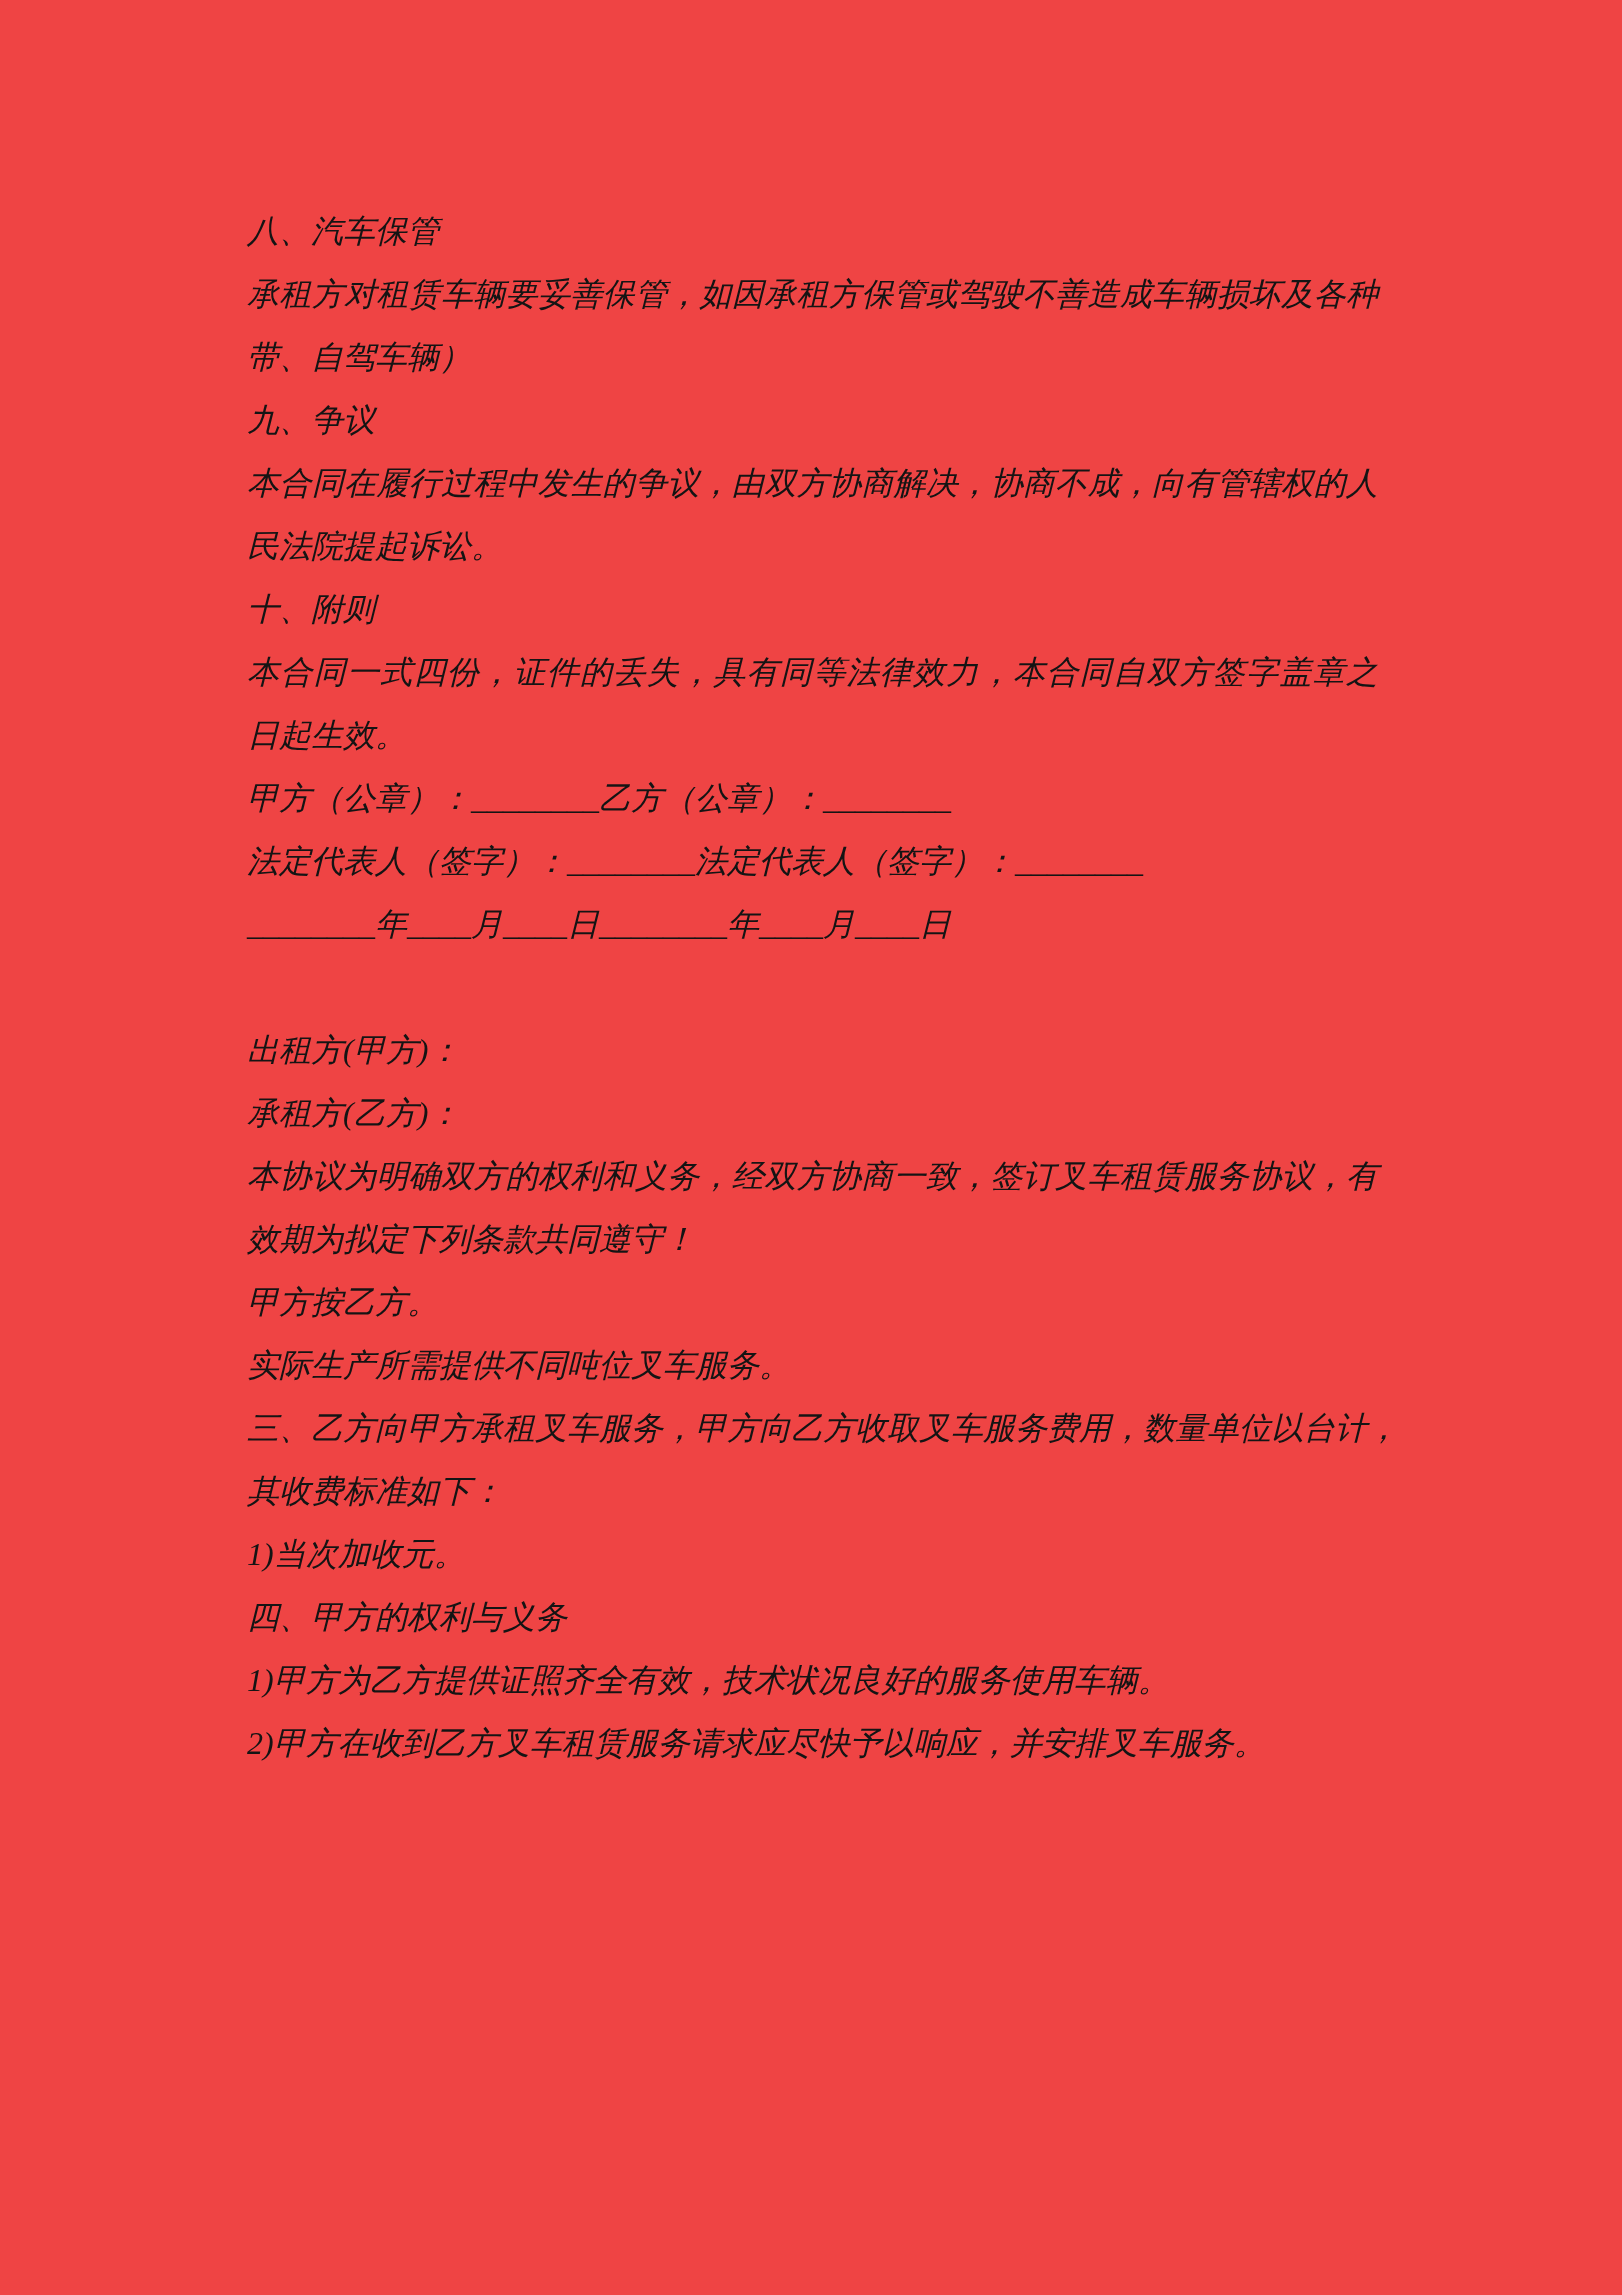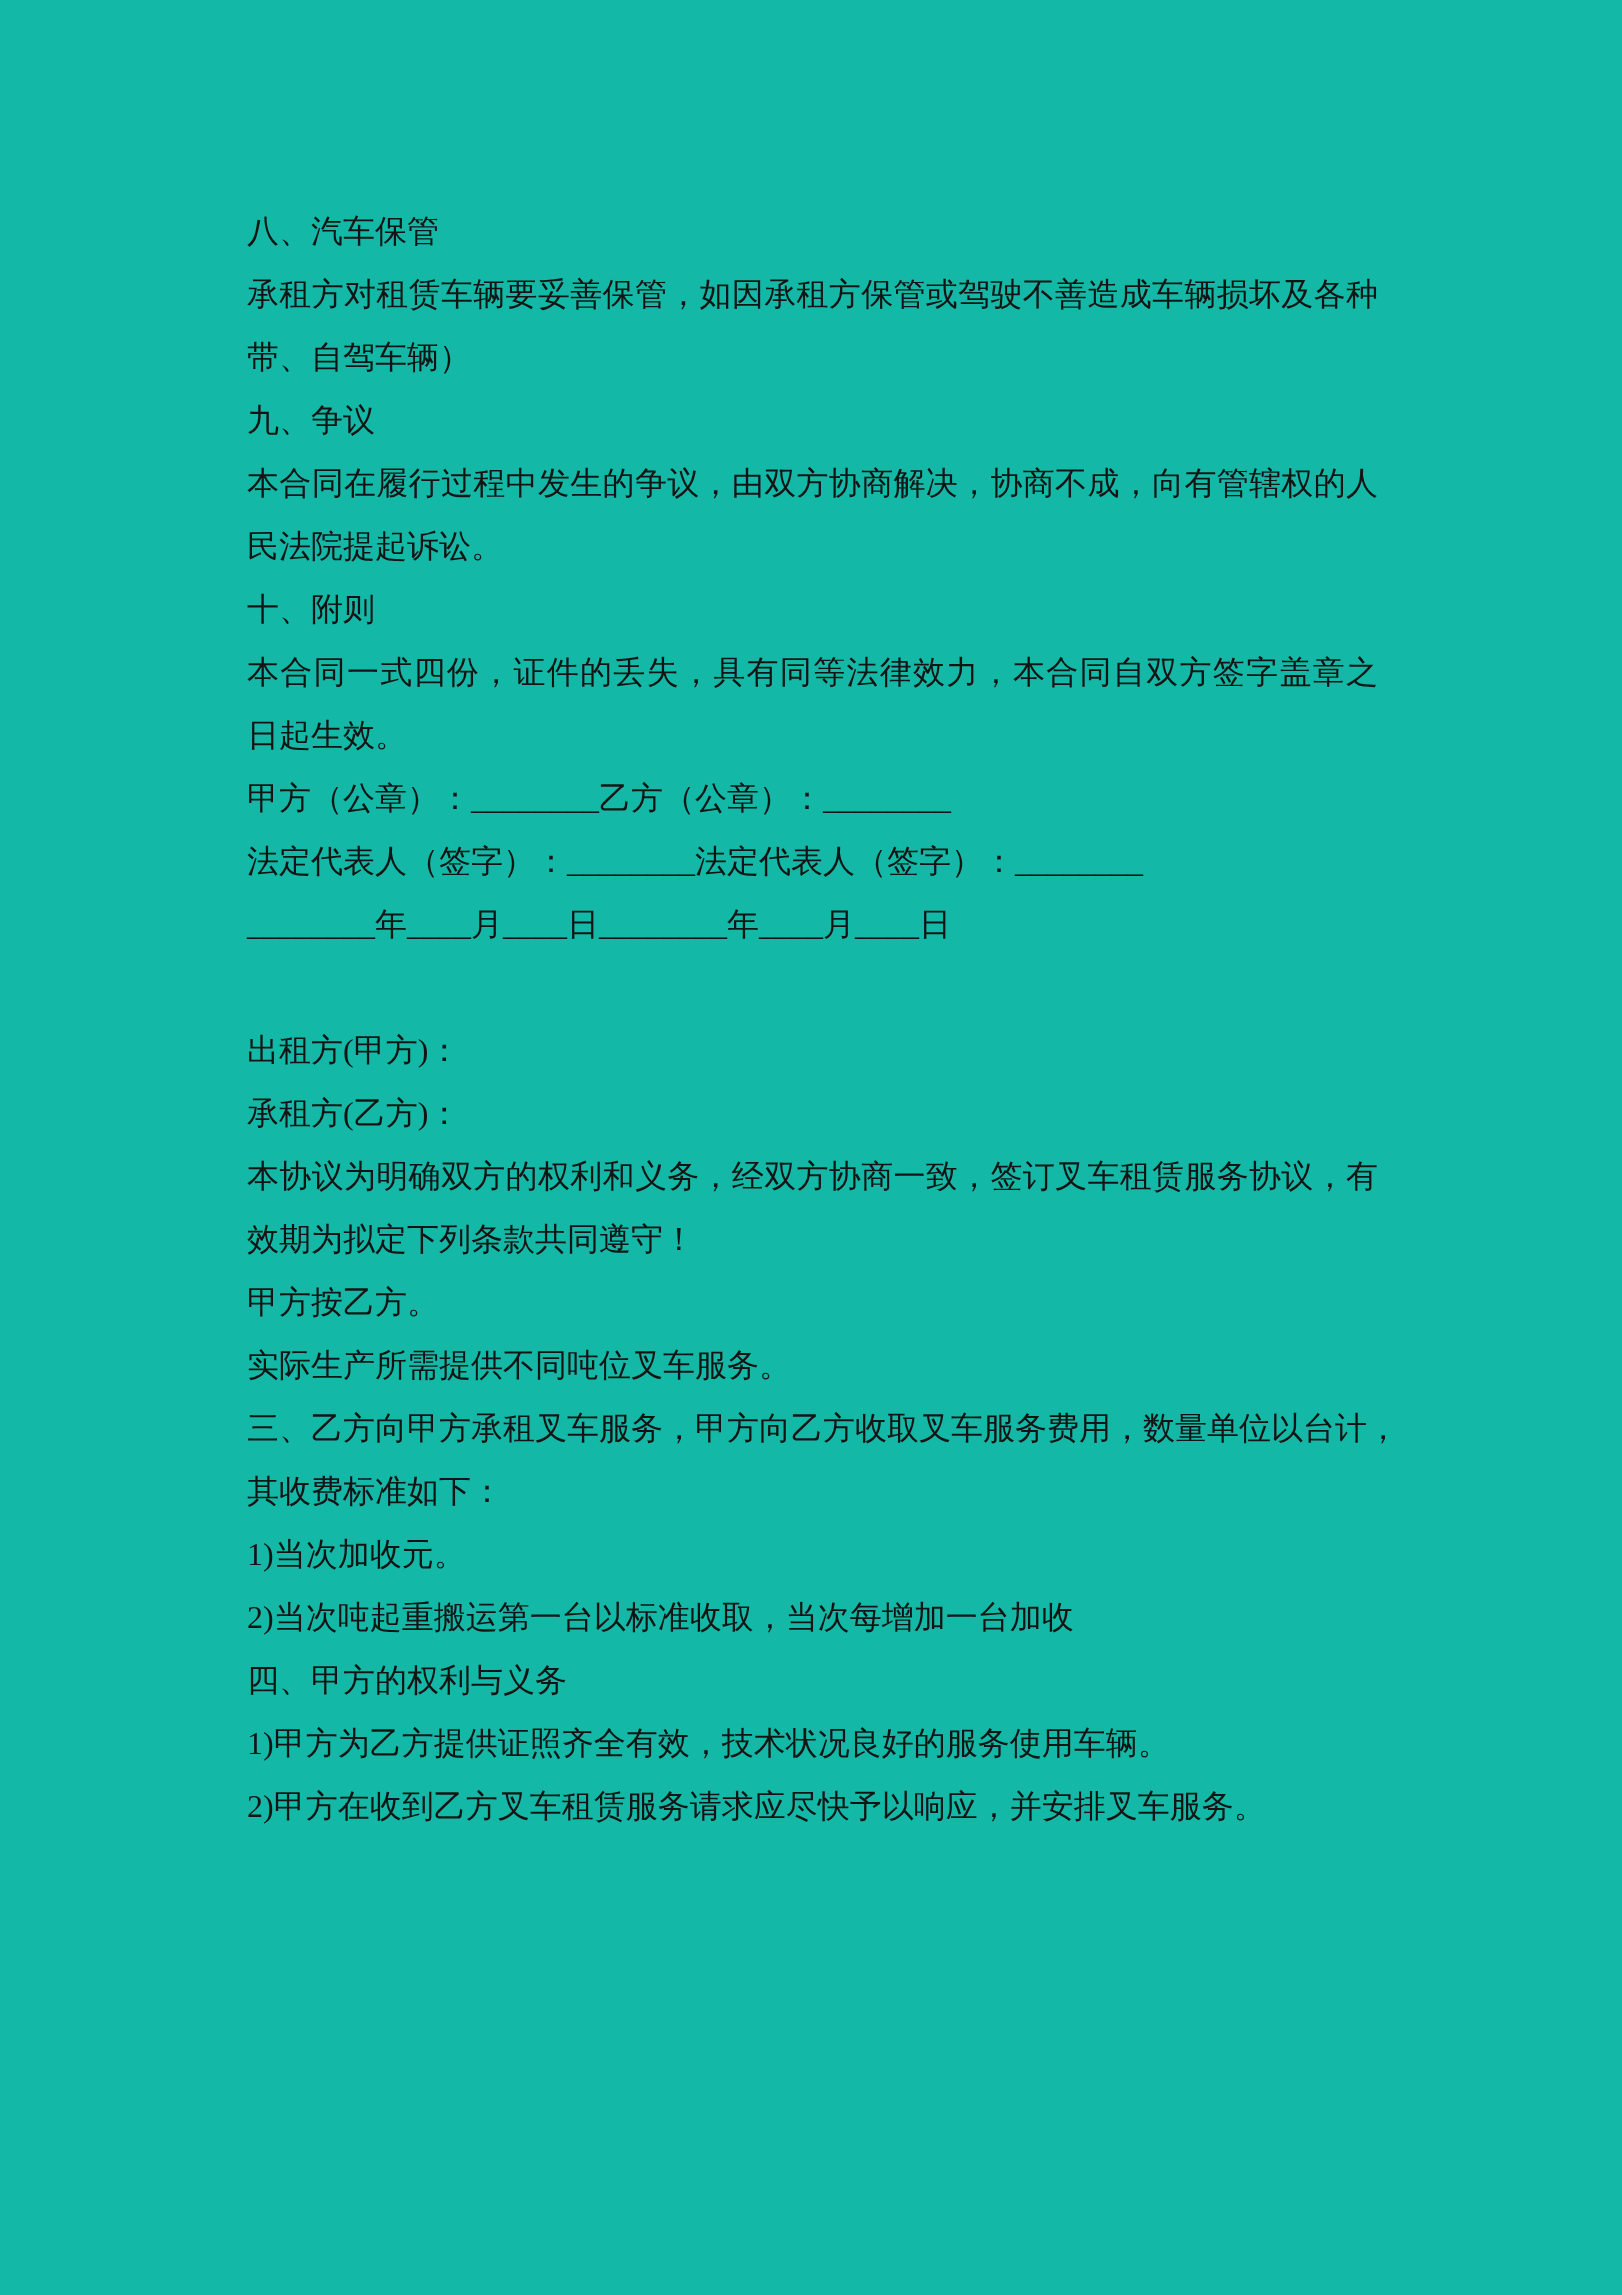--- a/index.html
+++ b/index.html
@@ -8,21 +8,22 @@
     width: 1623px;
     height: 2295px;
     position: relative;
     background: #fdfdfd;
     color: #141414;
     font-family: "Liberation Serif", "DejaVu Serif", serif;
   }
   .page {
     position: absolute;
     inset: 0;
-    background: #14b8a6;
+    background: #ef4444;
+    font-style: italic;
   }
   .doc {
     position: absolute;
     left: 247px;
     top: 200px;
     width: 1131px;
   }
   .line {
     height: 63px;
     line-height: 63px;
@@ -58,19 +59,18 @@
     <div class="line"></div>
     <div class="line">出租方(甲方)：</div>
     <div class="line">承租方(乙方)：</div>
     <div class="line j">本协议为明确双方的权利和义务，经双方协商一致，签订叉车租赁服务协议，有</div>
     <div class="line">效期为拟定下列条款共同遵守！</div>
     <div class="line">甲方按乙方。</div>
     <div class="line">实际生产所需提供不同吨位叉车服务。</div>
     <div class="line j">三、乙方向甲方承租叉车服务，甲方向乙方收取叉车服务费用，数量单位以台计，</div>
     <div class="line">其收费标准如下：</div>
     <div class="line">1)当次加收元。</div>
-    <div class="line">2)当次吨起重搬运第一台以标准收取，当次每增加一台加收</div>
     <div class="line">四、甲方的权利与义务</div>
     <div class="line">1)甲方为乙方提供证照齐全有效，技术状况良好的服务使用车辆。</div>
     <div class="line">2)甲方在收到乙方叉车租赁服务请求应尽快予以响应，并安排叉车服务。</div>
   </div>
 </div>
 
 
 </body></html>

